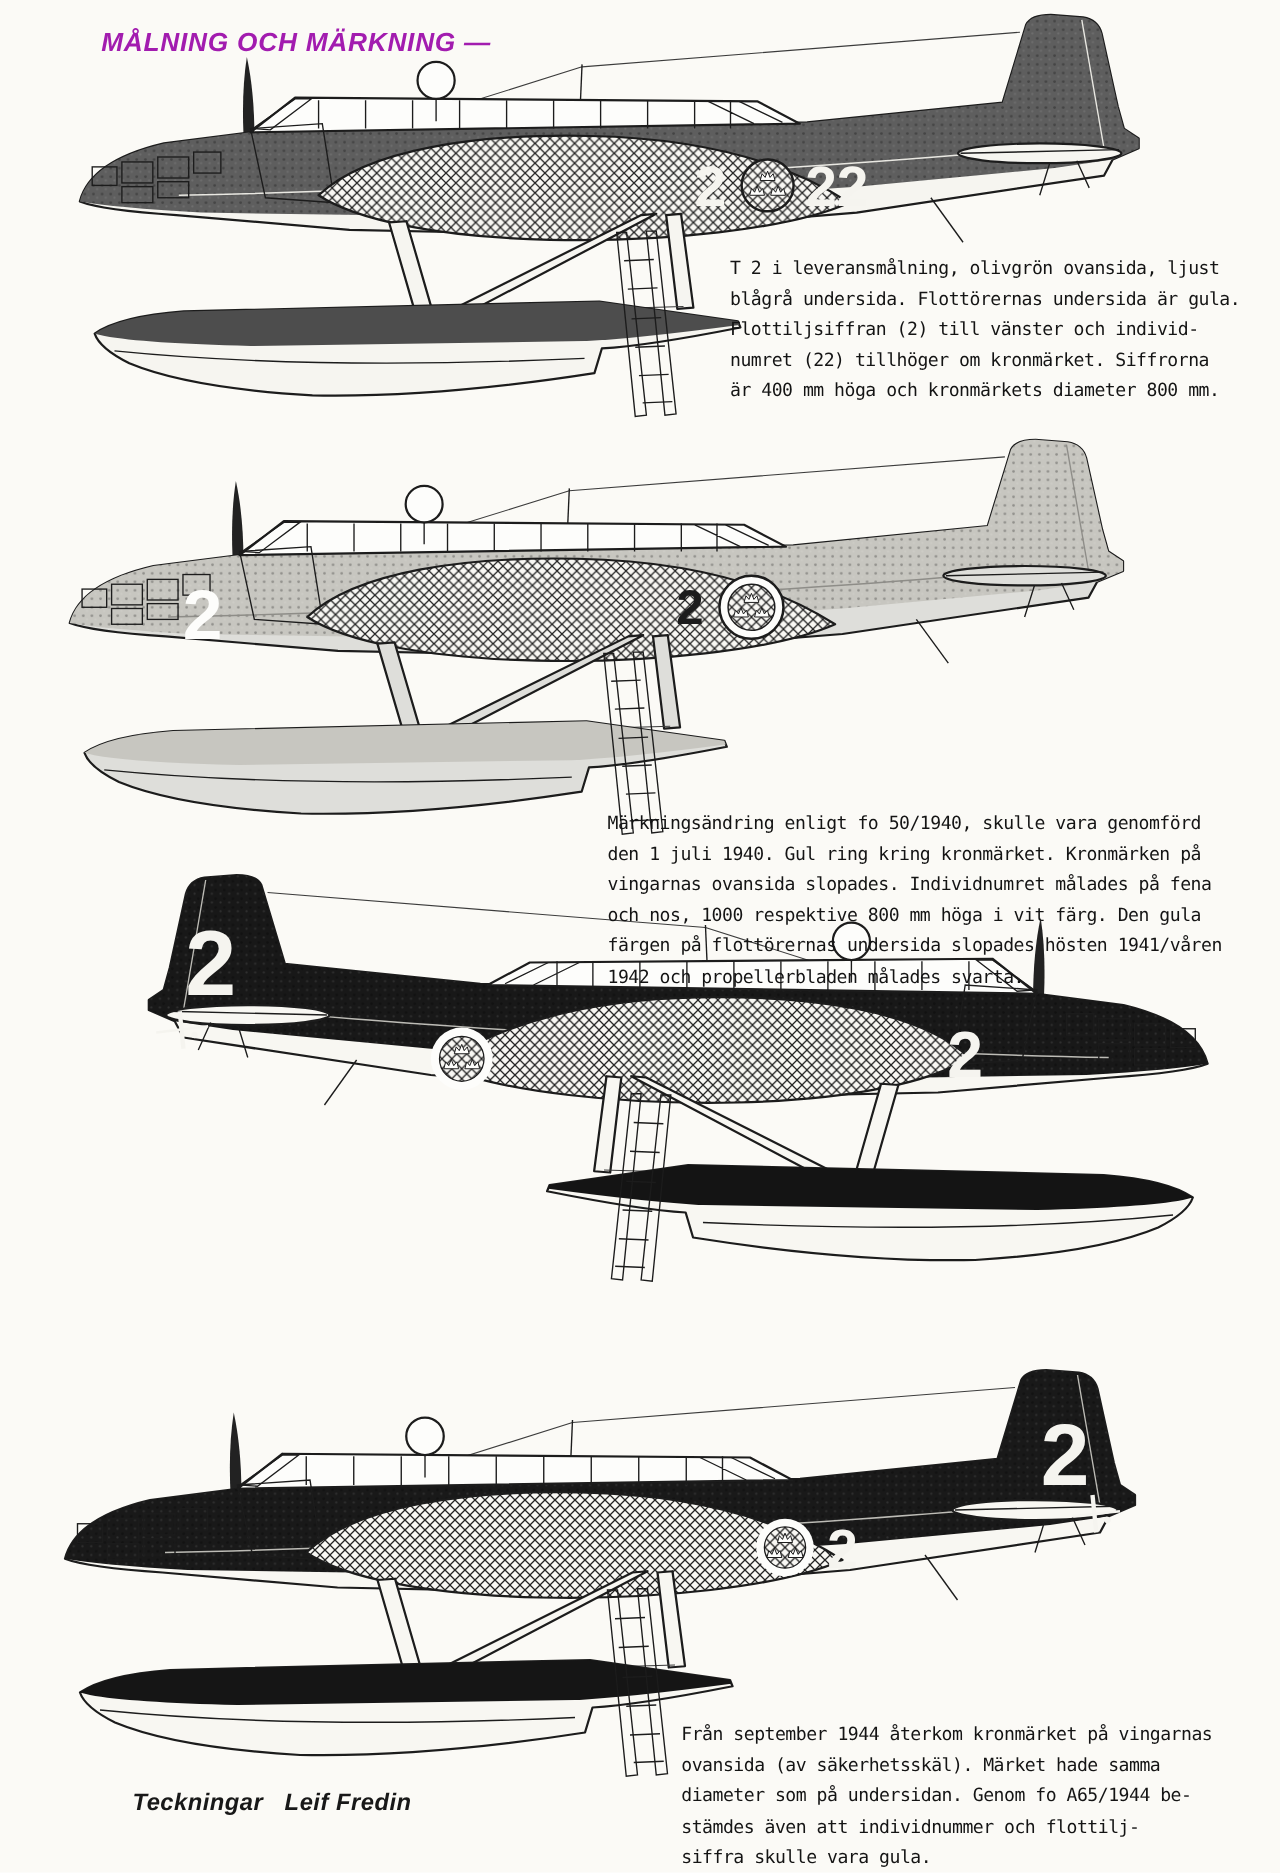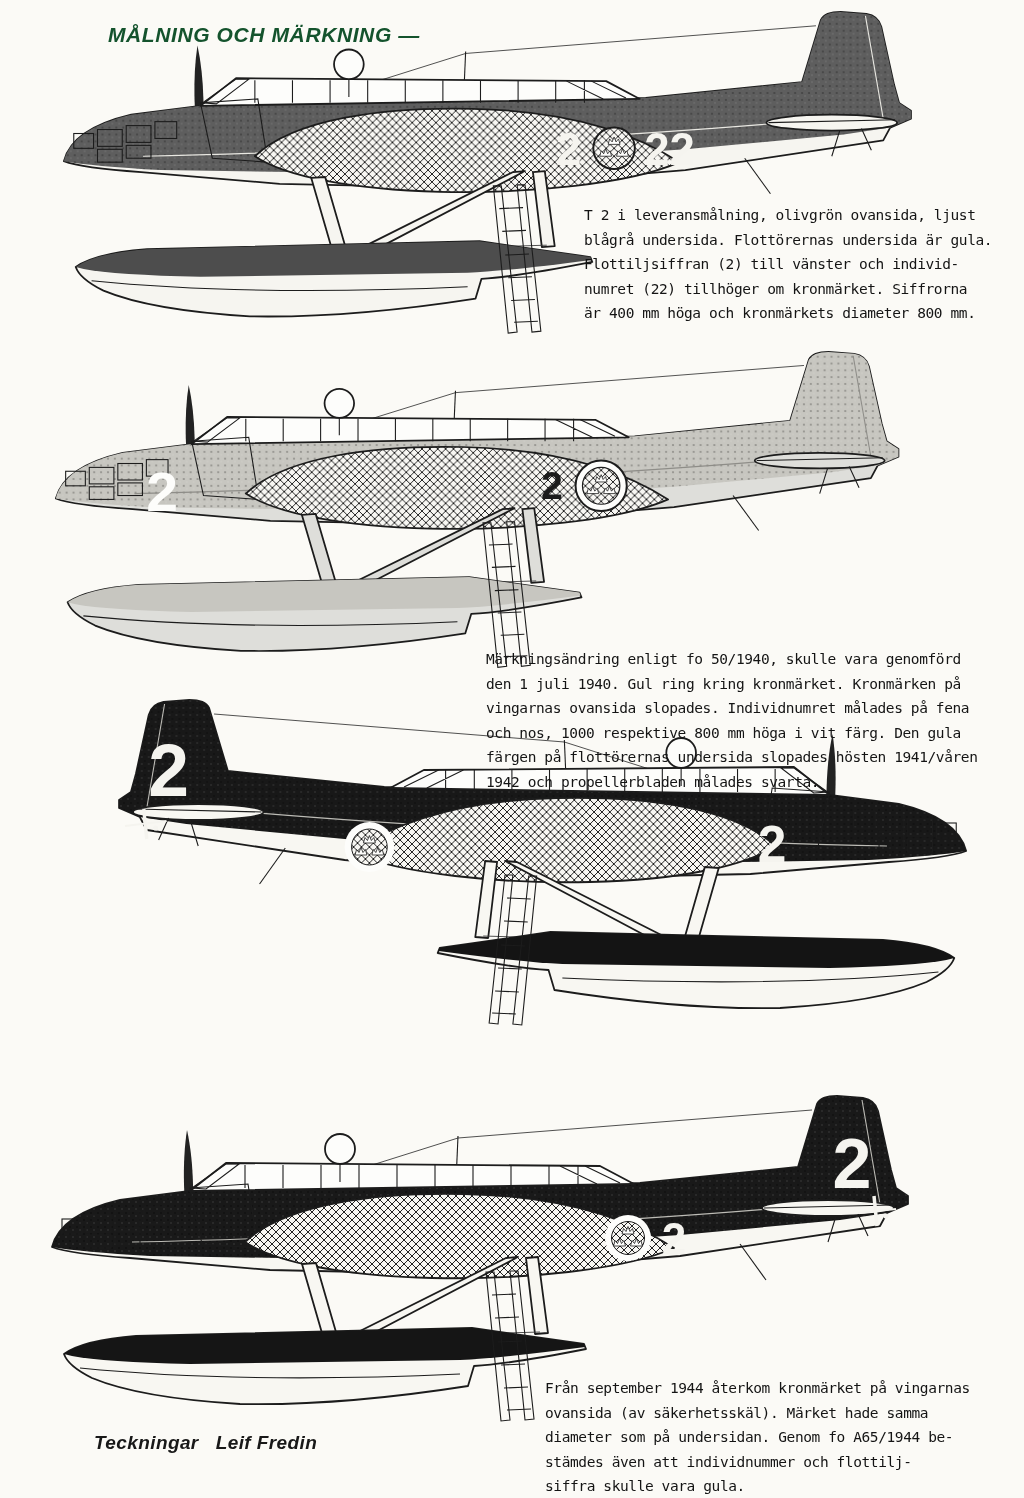--- a/index.html
+++ b/index.html
@@ -1,21 +1,21 @@
 <!DOCTYPE html>
 <html><head>
 <meta charset="utf-8">
 <style>
   html,body{margin:0;padding:0;}
   body{width:1024px;height:1498px;overflow:hidden;}
   .page{position:relative;width:1024px;height:1498px;background:#fbfaf6;
         font-family:"Liberation Sans",sans-serif;color:#1b1b1b;}
-  .page-title{position:absolute;left:108px;top:22px;
-        font:italic 700 21px/1.2 "Liberation Sans",sans-serif;letter-spacing:.6px;color:#14532d;}
-  .credit{position:absolute;left:94px;top:1432px;white-space:pre;
+  .page-title{position:absolute;left:81px;top:22px;
+        font:italic 700 21px/1.2 "Liberation Sans",sans-serif;letter-spacing:.6px;color:#a21caf;}
+  .credit{position:absolute;left:106px;top:1432px;white-space:pre;
         font:italic 600 19px/1.2 "Liberation Sans",sans-serif;letter-spacing:.4px;color:#181818;}
   .cap{position:absolute;font:14.5px/24.5px "DejaVu Sans Mono",monospace;
         color:#141414;white-space:pre-line;letter-spacing:-0.4px;z-index:5;}
   .fig{position:absolute;z-index:1;}
   svg .k{stroke:#1c1c1c;stroke-width:1.8;stroke-linejoin:round;}
   svg .k2{stroke:#1c1c1c;stroke-width:1.1;fill:none;}
   svg .w{stroke:#3c3c3c;stroke-width:0.9;}
   svg .mk{font-family:"Liberation Sans",sans-serif;font-weight:bold;text-anchor:middle;}
 </style>
 </head>

